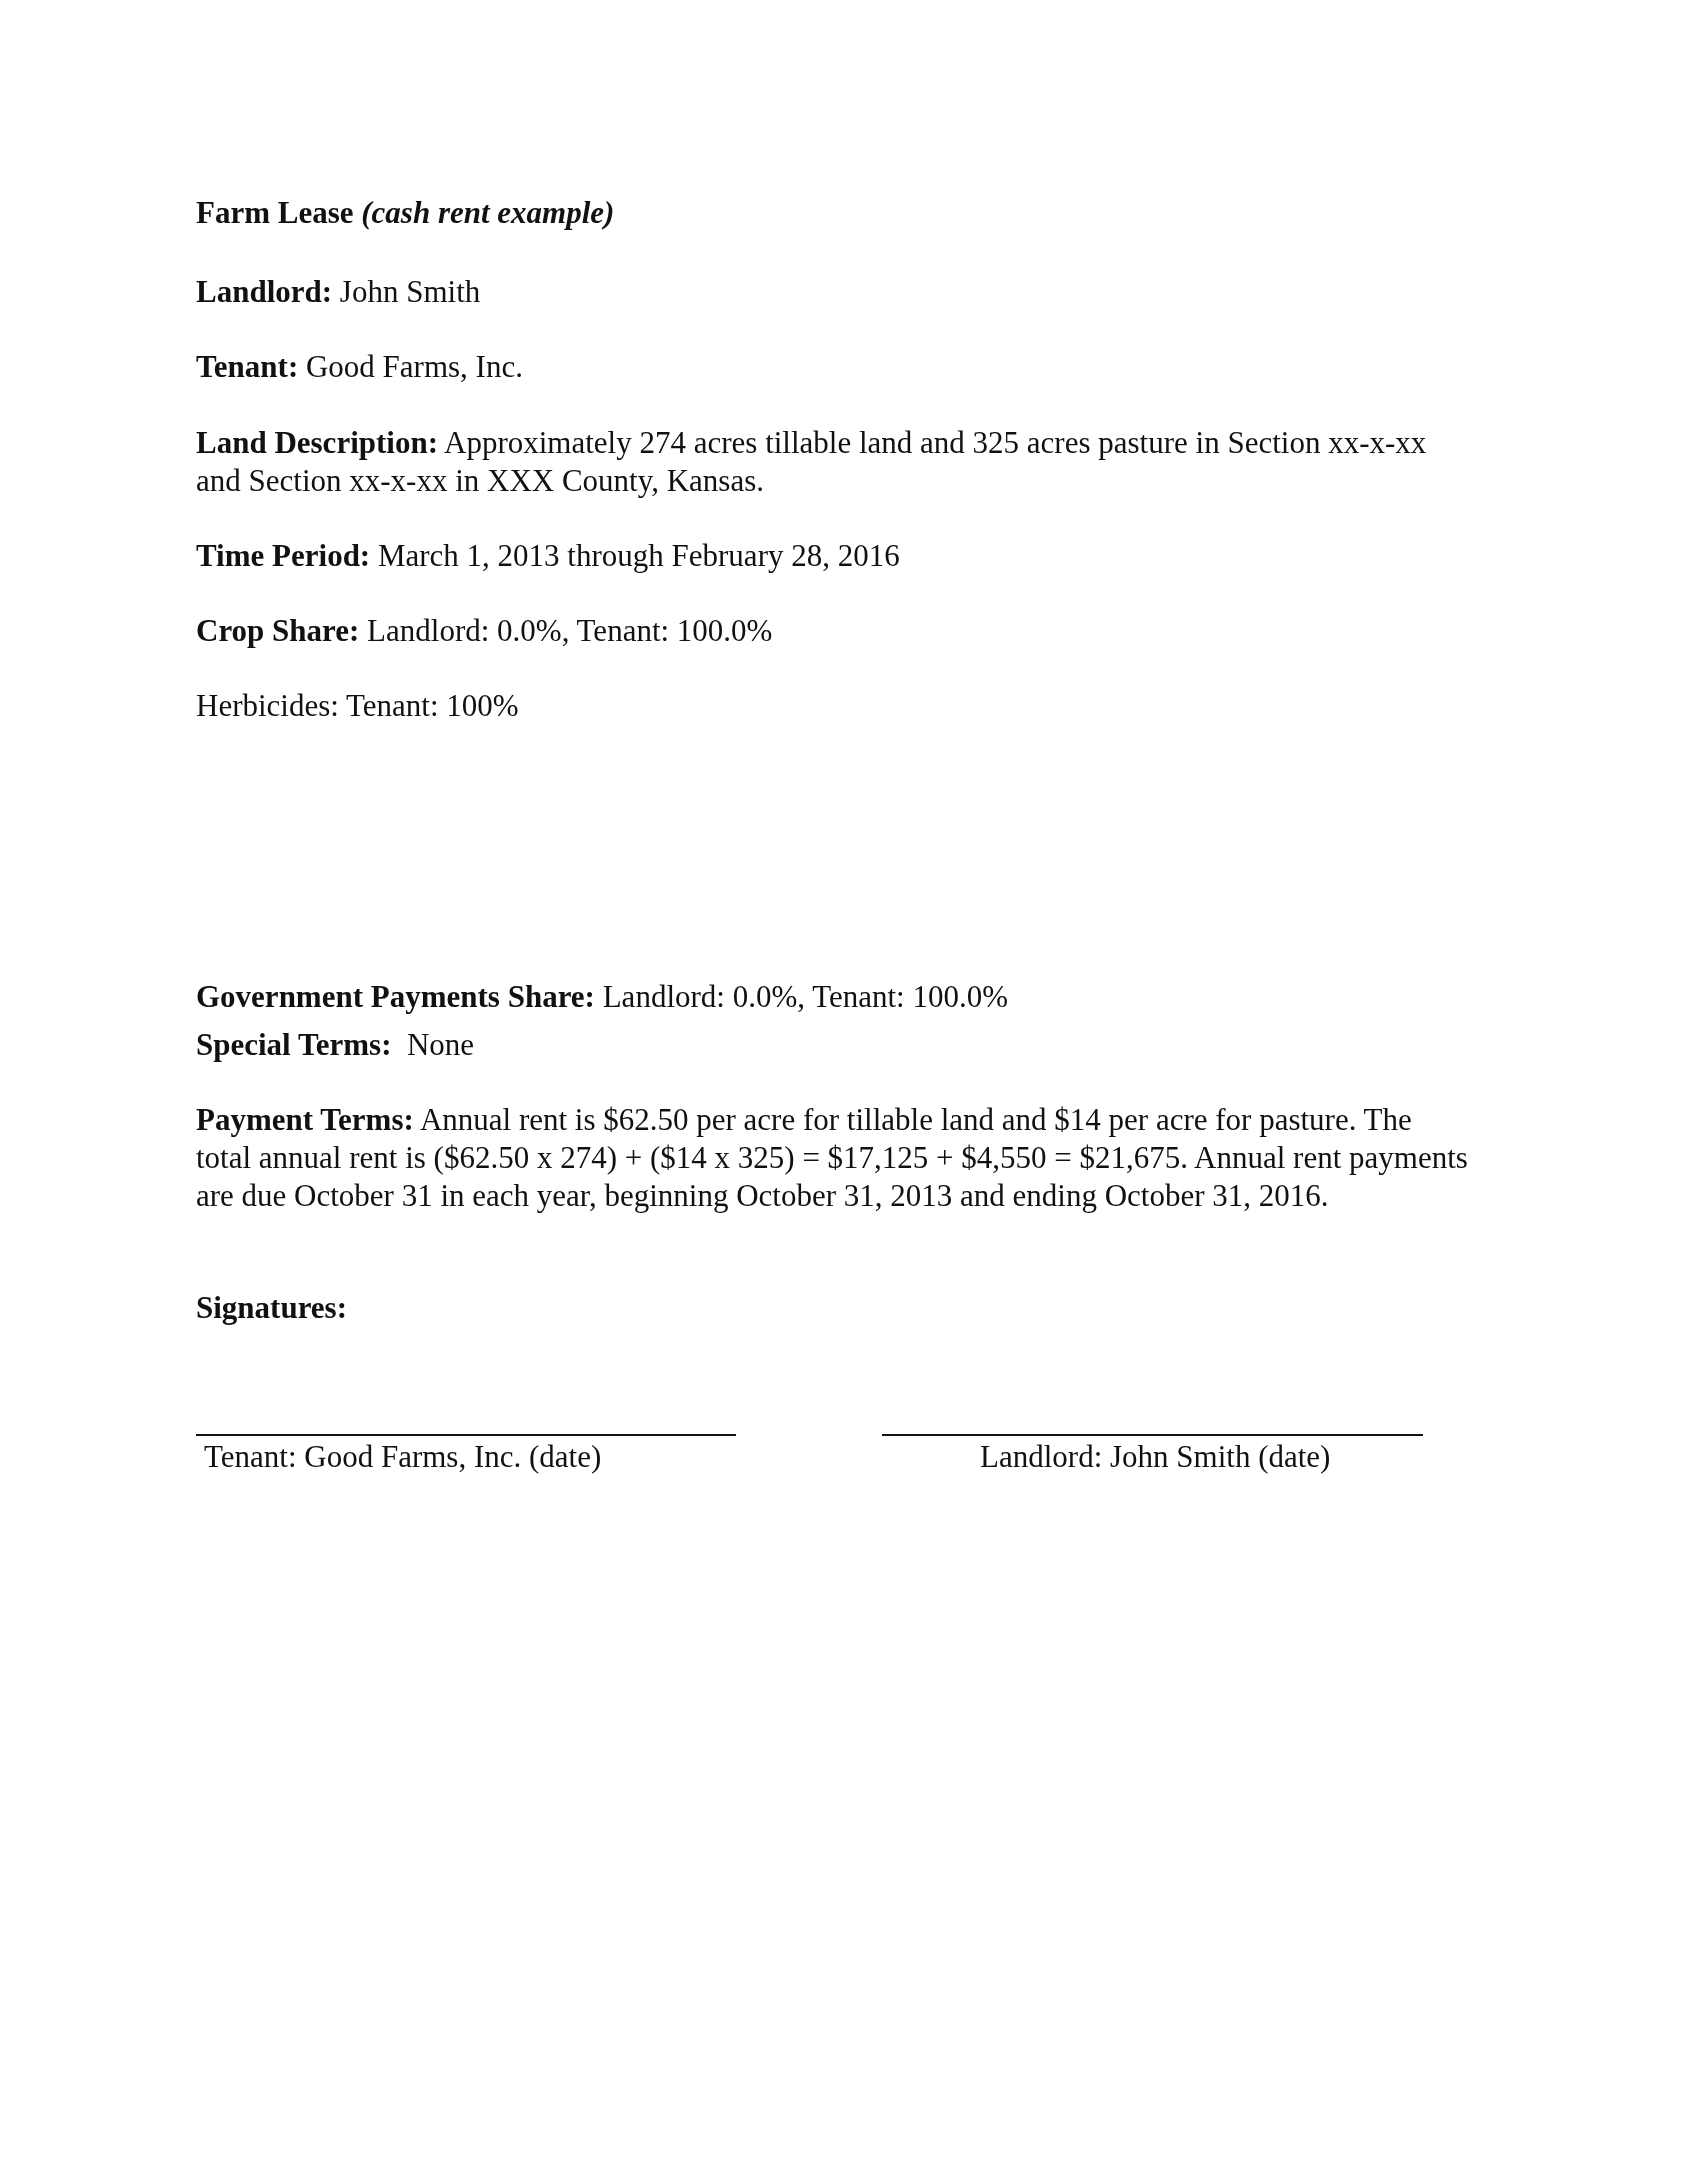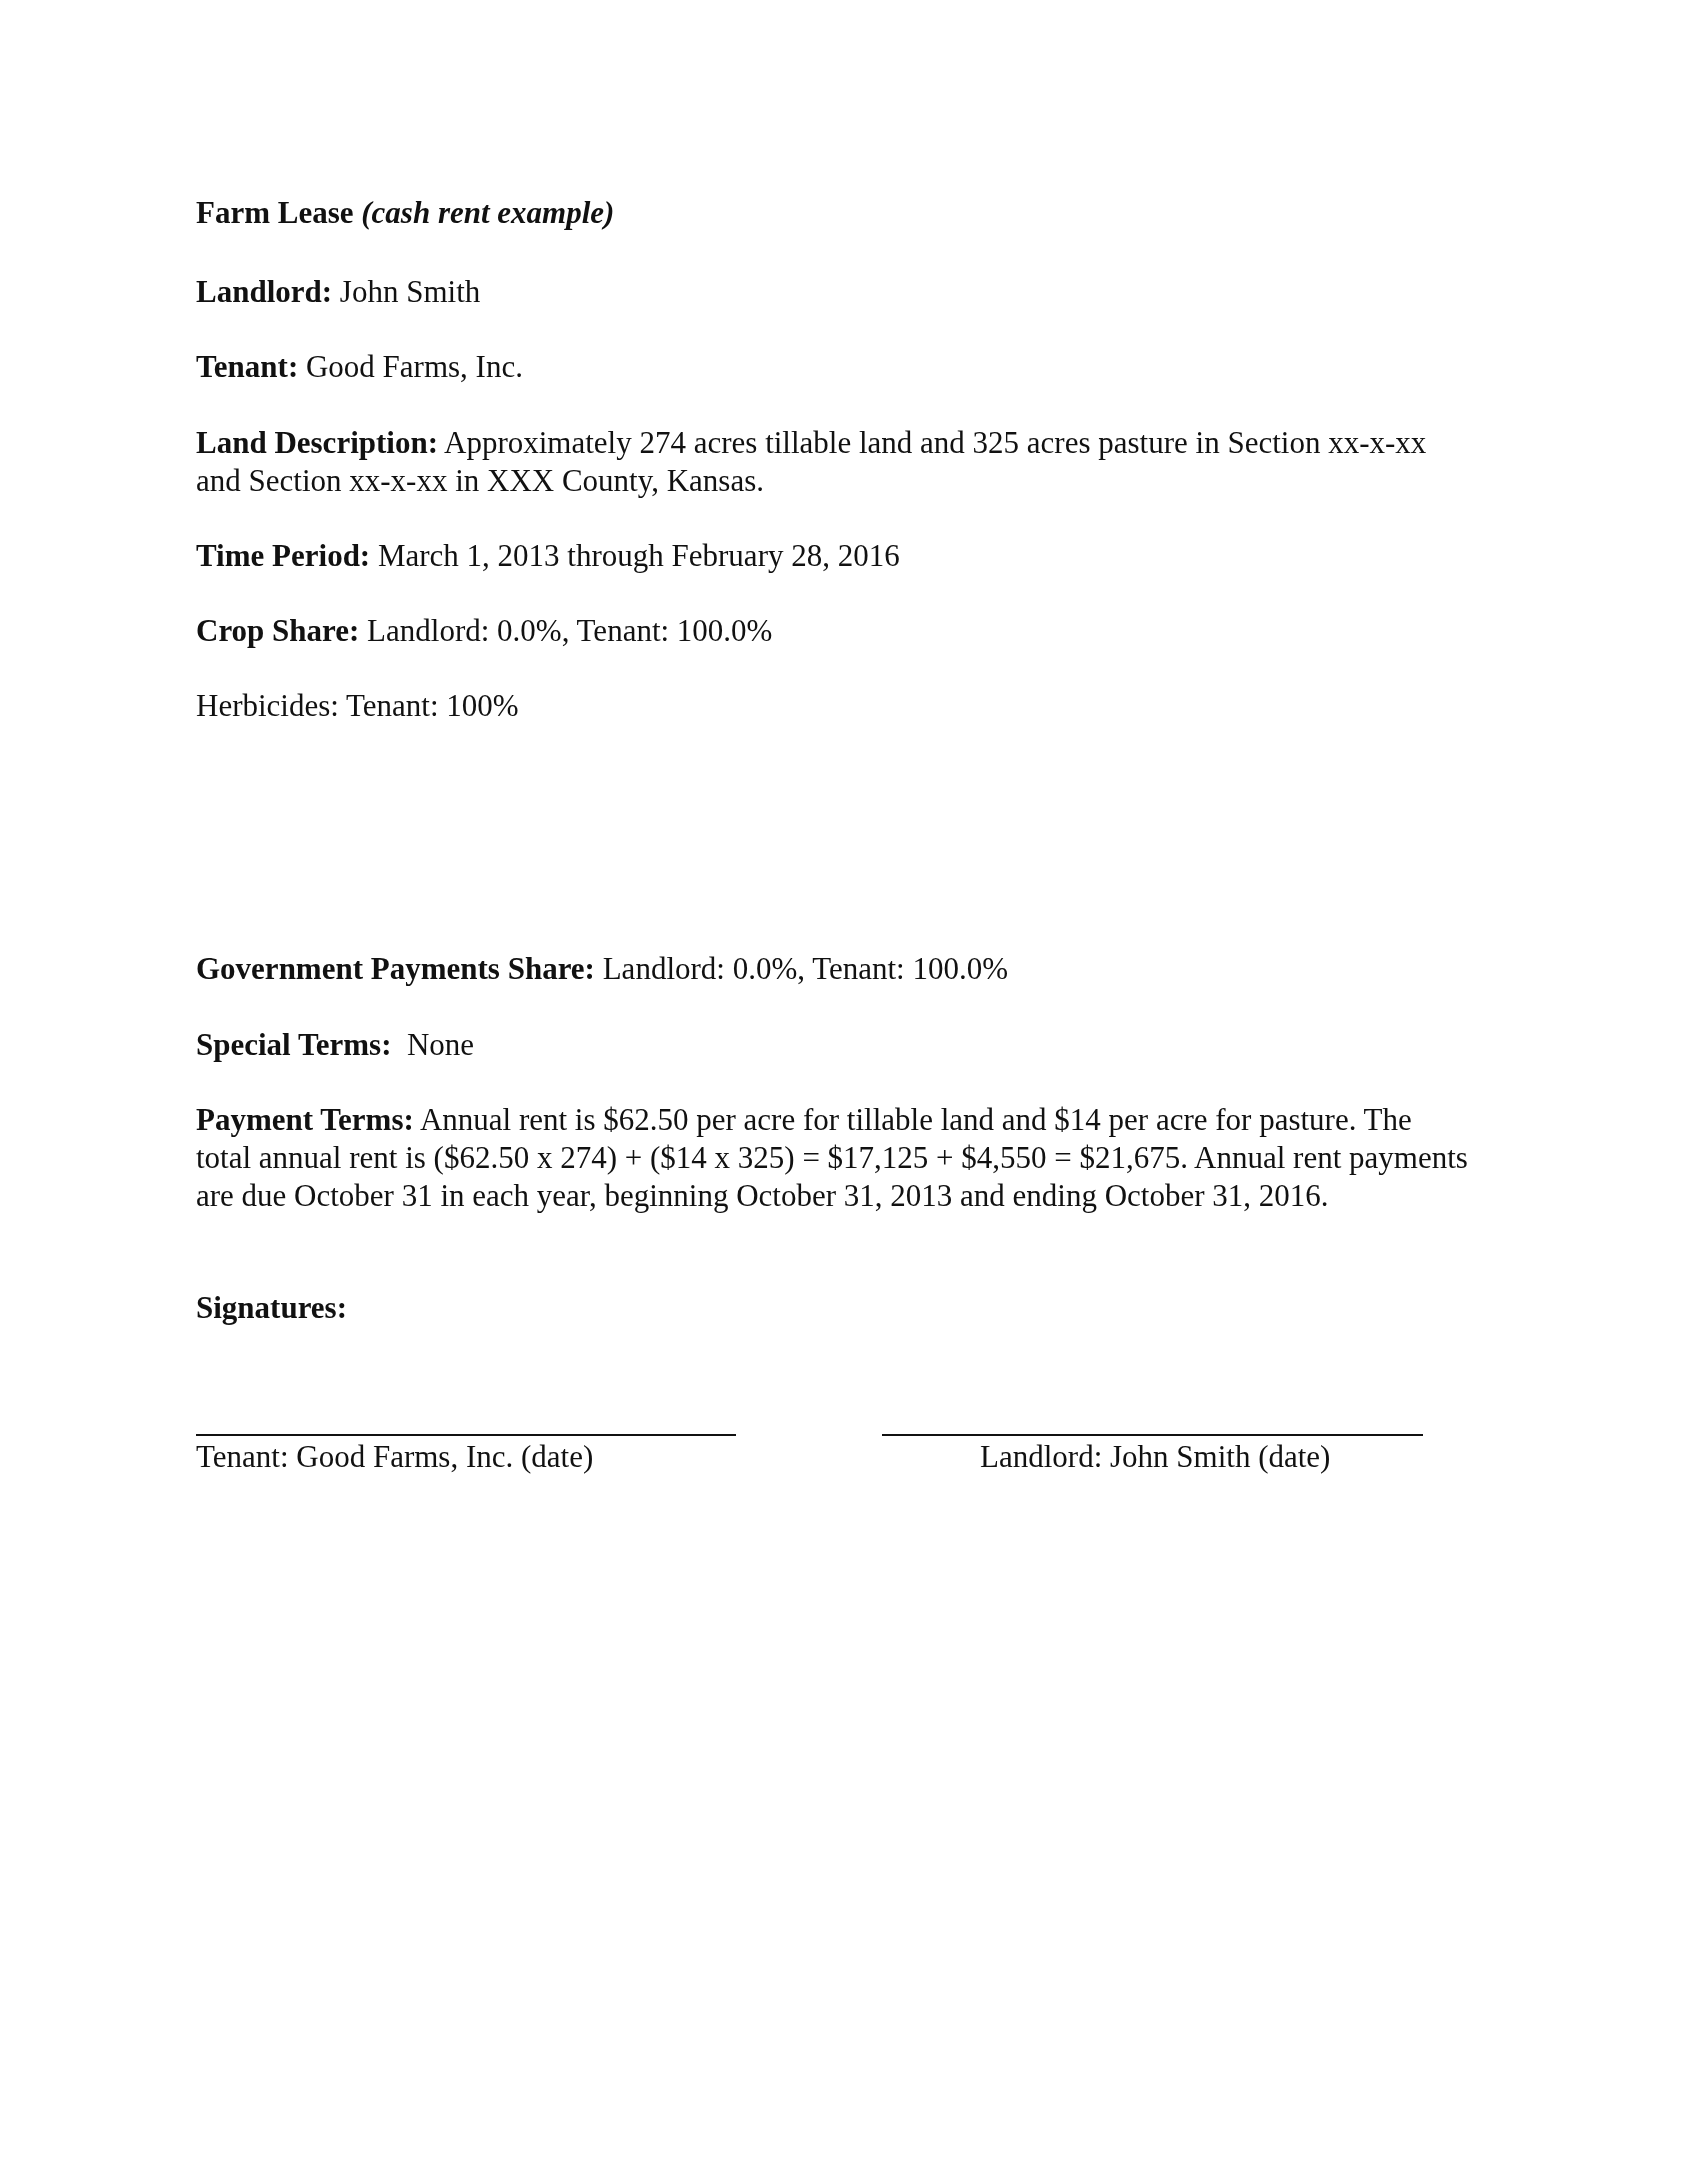--- a/index.html
+++ b/index.html
@@ -45,38 +45,38 @@
 
   <div class="para" style="top:612px">
     <b>Crop Share:</b>
     <span>Landlord: 0.0%, Tenant: 100.0%</span>
   </div>
 
   <div class="para" style="top:687px">
     <span class="line">Herbicides: Tenant: 100%</span>
   </div>
 
-  <div class="para" style="top:950px">
+  <div class="para" style="top:978px">
     <b>Government Payments Share:</b>
     <span>Landlord: 0.0%, Tenant: 100.0%</span>
   </div>
 
   <div class="para" style="top:1026px">
     <b>Special Terms:</b>&nbsp;
     <span>None</span>
   </div>
 
   <div class="para" style="top:1101px; width:1277px">
     <b>Payment Terms:</b>
     <span>Annual rent is $62.50 per acre for tillable land and $14 per acre for pasture. The total annual rent is ($62.50 x 274) + ($14 x 325) = $17,125 + $4,550 = $21,675. Annual rent payments are due October 31 in each year, beginning October 31, 2013 and ending October 31, 2016.</span>
   </div>
 
   <div class="para" style="top:1289px">
     <b>Signatures:</b>
   </div>
 
   <div class="sig-line" style="left:0; width:540px; top:1434px"></div>
-  <div class="sig-label" style="left:0; top:1438px">Tenant: Good Farms, Inc. (date)</div>
+  <div class="sig-label" style="left:8px; top:1438px">Tenant: Good Farms, Inc. (date)</div>
 
   <div class="sig-line" style="left:686px; width:541px; top:1434px"></div>
   <div class="sig-label" style="left:784px; top:1438px">Landlord: John Smith (date)</div>
 </div>
 
 
 </body></html>

